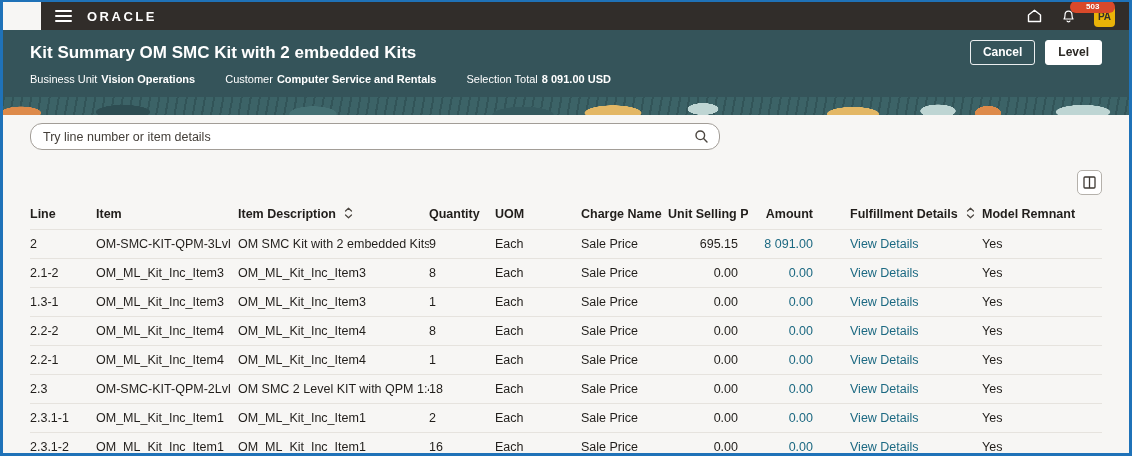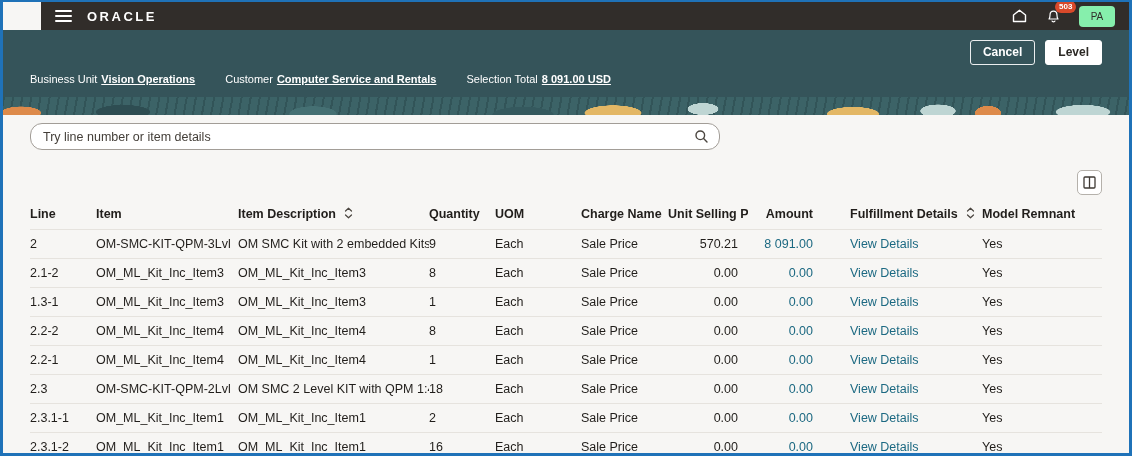--- a/index.html
+++ b/index.html
@@ -20,42 +20,42 @@
     display: flex; align-items: center; padding: 0 14px; gap: 15px; margin-left: 38px;
   }
   .hamburger { width: 17px; cursor: pointer; }
   .hamburger span { display: block; height: 2px; background: #fff; margin: 3px 0; border-radius: 1px; }
   .brand { color: #fff; font-weight: bold; font-size: 13px; letter-spacing: 2.5px; }
   .topbar-right { margin-left: auto; display: flex; align-items: center; gap: 18px; }
   .icon-btn { position: relative; display: flex; align-items: center; cursor: pointer; }
   .badge {
     position: absolute; top: -7px; left: 9px;
     background: #d9492a; color: #fff; font-size: 8px; font-weight: bold;
-    padding: 1px 4px; border-radius: 8px; line-height: 10px;
+    padding: 1px 16px; border-radius: 8px; line-height: 10px;
   }
   .avatar {
-    width: 36px; height: 21px; background: #86efac; border-radius: 4px;
-    color: #312d2a; font-size: 10px; font-weight: normal;
+    width: 21px; height: 21px; background: #eab308; border-radius: 4px;
+    color: #312d2a; font-size: 10px; font-weight: bold;
     display: flex; align-items: center; justify-content: center; cursor: pointer;
   }
 
   
   .page-header { flex: none; background: #35545a; color: #fff; padding: 10px 27px 12px; }
   .header-top { display: flex; align-items: center; }
   .page-title { font-size: 17px; font-weight: bold; line-height: 22px; }
   .header-actions { margin-left: auto; display: flex; gap: 10px; }
   .btn {
     font-family: "Liberation Sans", sans-serif;
     font-size: 12px; font-weight: bold; padding: 4px 12px;
     border-radius: 3px; cursor: pointer; line-height: 15px;
   }
   .btn-ghost { background: transparent; border: 1px solid rgba(255,255,255,0.9); color: #fff; }
   .btn-solid { background: #fff; border: 1px solid #fff; color: #2b2824; }
   .header-meta { margin-top: 8px; display: flex; gap: 30px; font-size: 11px; }
-  .meta-item b { margin-left: 4px; text-decoration: underline; }
+  .meta-item b { margin-left: 4px; }
 
   
   .deco-band {
     flex: none; height: 18px;
     background-color: #3c6367;
     background-image:
       radial-gradient(ellipse 34px 11px at 18px 16px,  #dd8a4a 58%, transparent 60%),
       radial-gradient(ellipse 46px 12px at 120px 15px, #2e4d52 58%, transparent 60%),
       radial-gradient(ellipse 40px 13px at 310px 17px, #457073 58%, transparent 60%),
       radial-gradient(ellipse 52px 14px at 520px 18px, #35595e 58%, transparent 60%),
@@ -129,20 +129,21 @@
             <path d="M5.8 12.6 a1.8 1.8 0 0 0 3.4 0" fill="none" stroke="#fff" stroke-width="1.2"></path>
           </svg>
         <span class="badge">503</span>
       </div>
       <div class="avatar">PA</div>
     </div>
   </div>
 
   <div class="page-header">
     <div class="header-top">
+      <div class="page-title">Kit Summary OM SMC Kit with 2 embedded Kits</div>
       <div class="header-actions">
         <button class="btn btn-ghost">Cancel</button>
         <button class="btn btn-solid">Level</button>
       </div>
     </div>
     <div class="header-meta">
       <span class="meta-item"><span>Business Unit</span><b>Vision Operations</b></span>
       <span class="meta-item"><span>Customer</span><b>Computer Service and Rentals</b></span>
       <span class="meta-item"><span>Selection Total</span><b>8 091.00 USD</b></span>
     </div>
@@ -205,21 +206,21 @@
         </tr>
       </thead>
       <tbody>
       <tr>
         <td>2</td>
         <td>OM-SMC-KIT-QPM-3Lvl</td>
         <td>OM SMC Kit with 2 embedded Kits</td>
         <td>9</td>
         <td>Each</td>
         <td>Sale Price</td>
-        <td class="num">570.21</td>
+        <td class="num">695.15</td>
         <td class="num"><a class="cell-link">8 091.00</a></td>
         <td class="gap"><a class="cell-link">View Details</a></td>
         <td>Yes</td>
       </tr>
 
       <tr>
         <td>2.1-2</td>
         <td>OM_ML_Kit_Inc_Item3</td>
         <td>OM_ML_Kit_Inc_Item3</td>
         <td>8</td>

